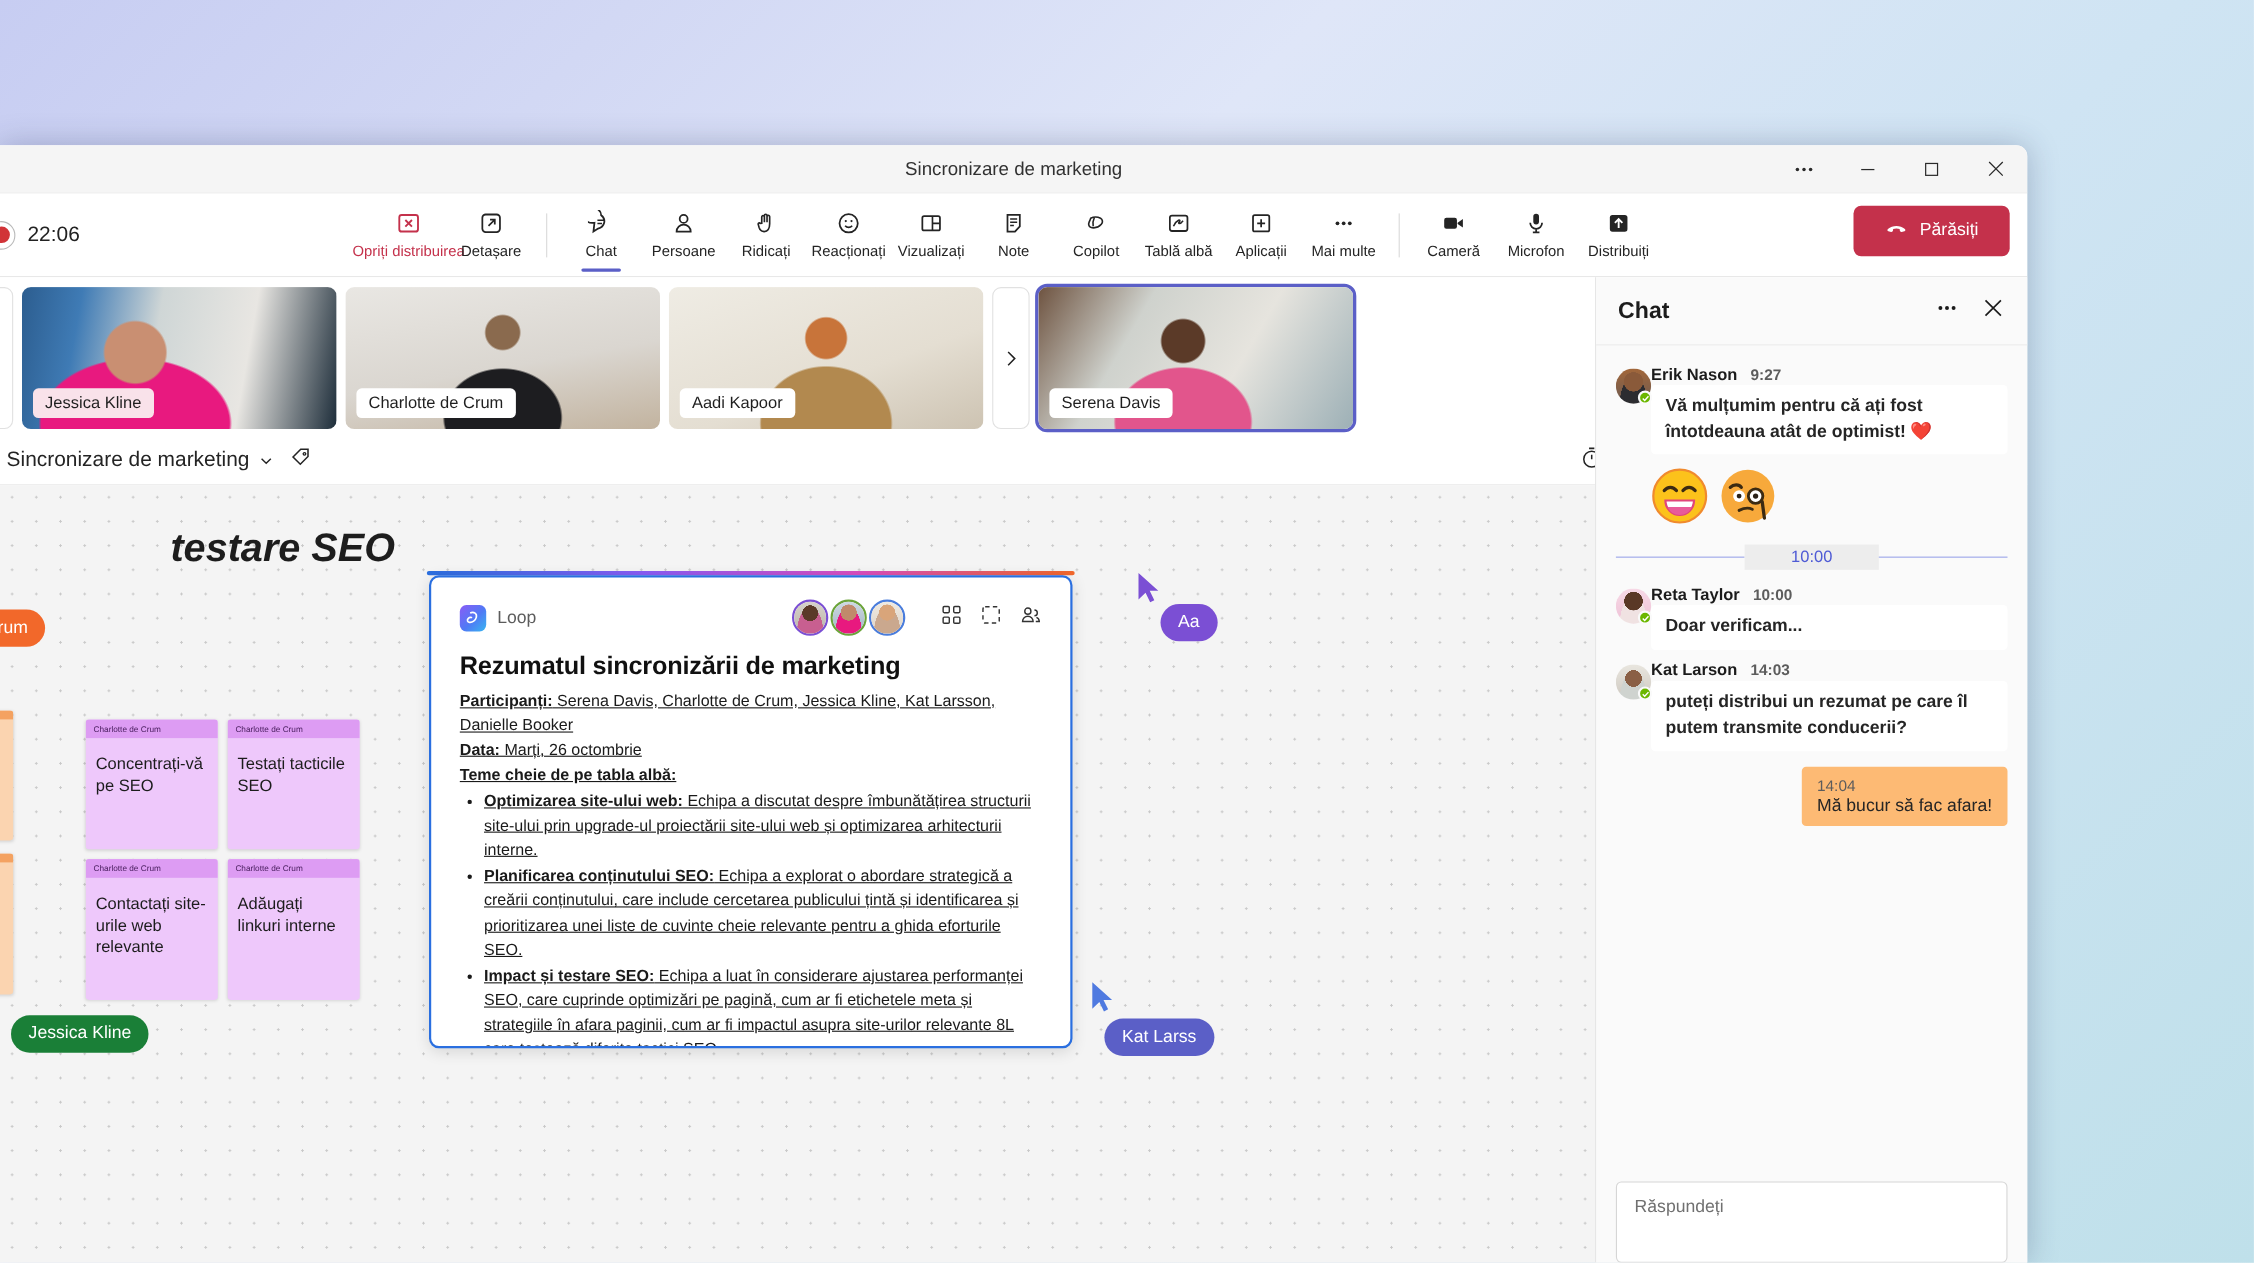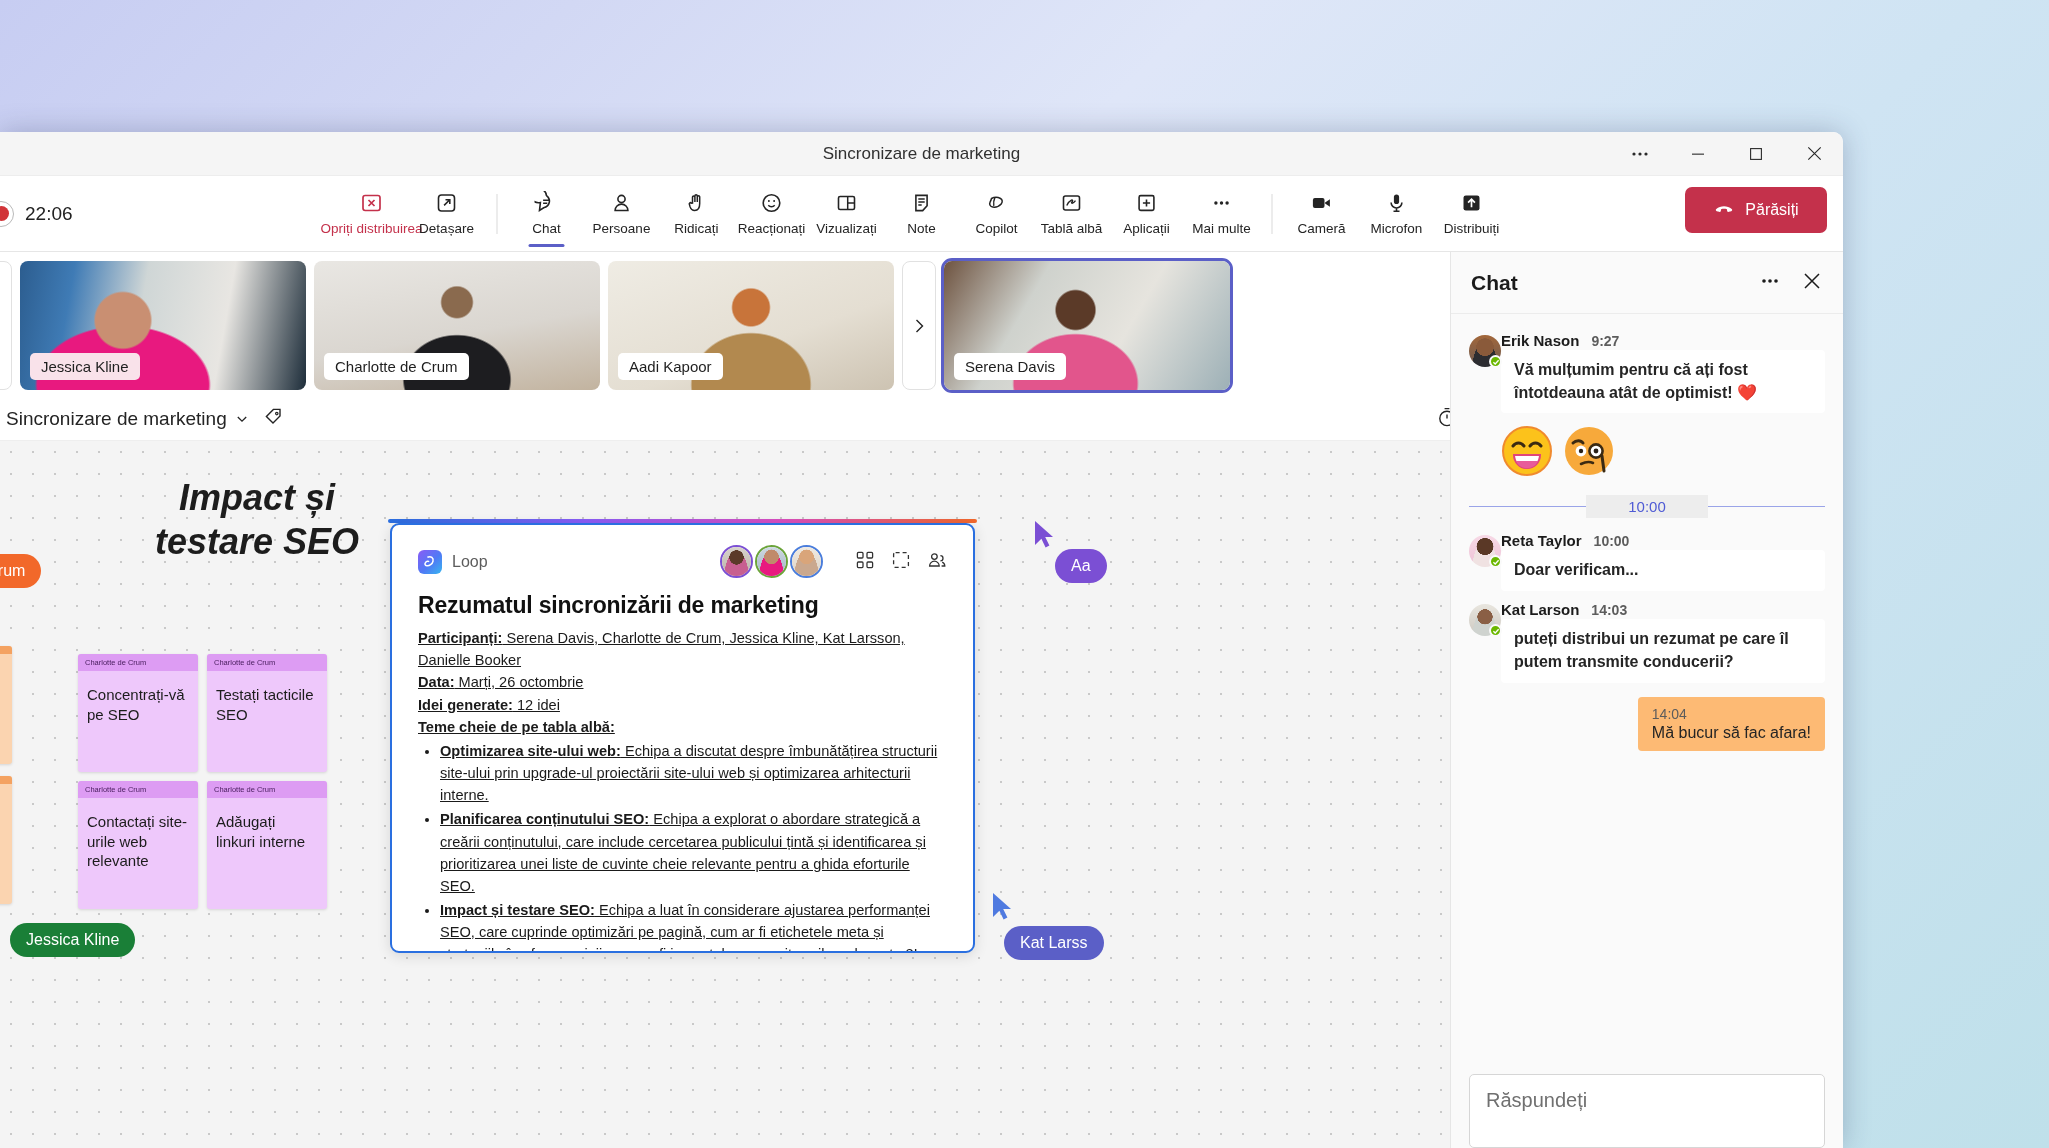--- a/index.html
+++ b/index.html
@@ -240,21 +240,21 @@
     font-size: 15px; color: #4f5bd5; background: #ededed; padding: 3px 42px; white-space: nowrap;
   }
   .msg-out { display: flex; justify-content: flex-end; padding: 10px 18px 0 18px; }
   .bubble-out {
     background: #fdba74; border-radius: 4px; padding: 9px 14px; max-width: 250px;
   }
   .bubble-out .tm { font-size: 14px; color: #5c5c5c; display: block; margin-bottom: 2px; }
   .bubble-out .tx { font-size: 16px; color: #252525; }
   #chat-compose {
     margin: 16px 18px 0 18px; background: #fff; border: 1px solid #d6d6d6;
-    border-radius: 5px; height: 74px; padding: 14px 16px; font-size: 20px; color: #707070;
+    border-radius: 5px; height: 74px; padding: 14px 16px; font-size: 16px; color: #707070;
   }
 </style>
 </head>
 <body>
 
 <div id="app-window">
 
   <div id="titlebar">
     <div class="title">Sincronizare de marketing</div>
     <div class="win-controls">
@@ -556,21 +556,20 @@
           </svg>
       </span>
     </div>
   </div>
 
   <div id="canvas">
 
     <div style="position:absolute;left:388px;top:78px;width:589px;height:4px;background:linear-gradient(90deg,#2a6fe0,#8a5cf6,#d94ec0,#f2682a);border-radius:2px;"></div>
 
     <div class="wb-heading" style="left:142px; top:35px; width:230px;">
-      <div>Impact și</div>
       <div>testare SEO</div>
     </div>
 
     <div class="cursor-label" style="left:-52px; top:113px;">
       <span class="pill" style="background:#f2682a">de Crum</span>
     </div>
 
     <div class="cursor-label" style="left:10px; top:482px;">
       <span class="pill" style="background:#1a7f37">Jessica Kline</span>
     </div>
@@ -659,23 +658,20 @@
       </div>
 
       <div id="loop-title">Rezumatul sincronizării de marketing</div>
 
       <div id="loop-body">
         <div class="kv">
           <b>Participanți:</b><span> Serena Davis, Charlotte de Crum, Jessica Kline, Kat Larsson, Danielle Booker</span>
         </div>
         <div class="kv">
           <b>Data:</b><span> Marți, 26 octombrie</span>
-        </div>
-        <div class="kv">
-          <b>Idei generate:</b><span> 12 idei</span>
         </div>
         <div style="font-weight:700">Teme cheie de pe tabla albă:</div>
         <ul>
           <li><b>Optimizarea site-ului web:</b><span> Echipa a discutat despre îmbunătățirea structurii site-ului prin upgrade-ul proiectării site-ului web și optimizarea arhitecturii interne.</span></li>
           <li><b>Planificarea conținutului SEO:</b><span> Echipa a explorat o abordare strategică a creării conținutului, care include cercetarea publicului țintă și identificarea și prioritizarea unei liste de cuvinte cheie relevante pentru a ghida eforturile SEO.</span></li>
           <li><b>Impact și testare SEO:</b><span> Echipa a luat în considerare ajustarea performanței SEO, care cuprinde optimizări pe pagină, cum ar fi etichetele meta și strategiile în afara paginii, cum ar fi impactul asupra site-urilor relevante 8L care testează diferite tactici SEO.</span></li>
         </ul>
       </div>
 
     </div>

